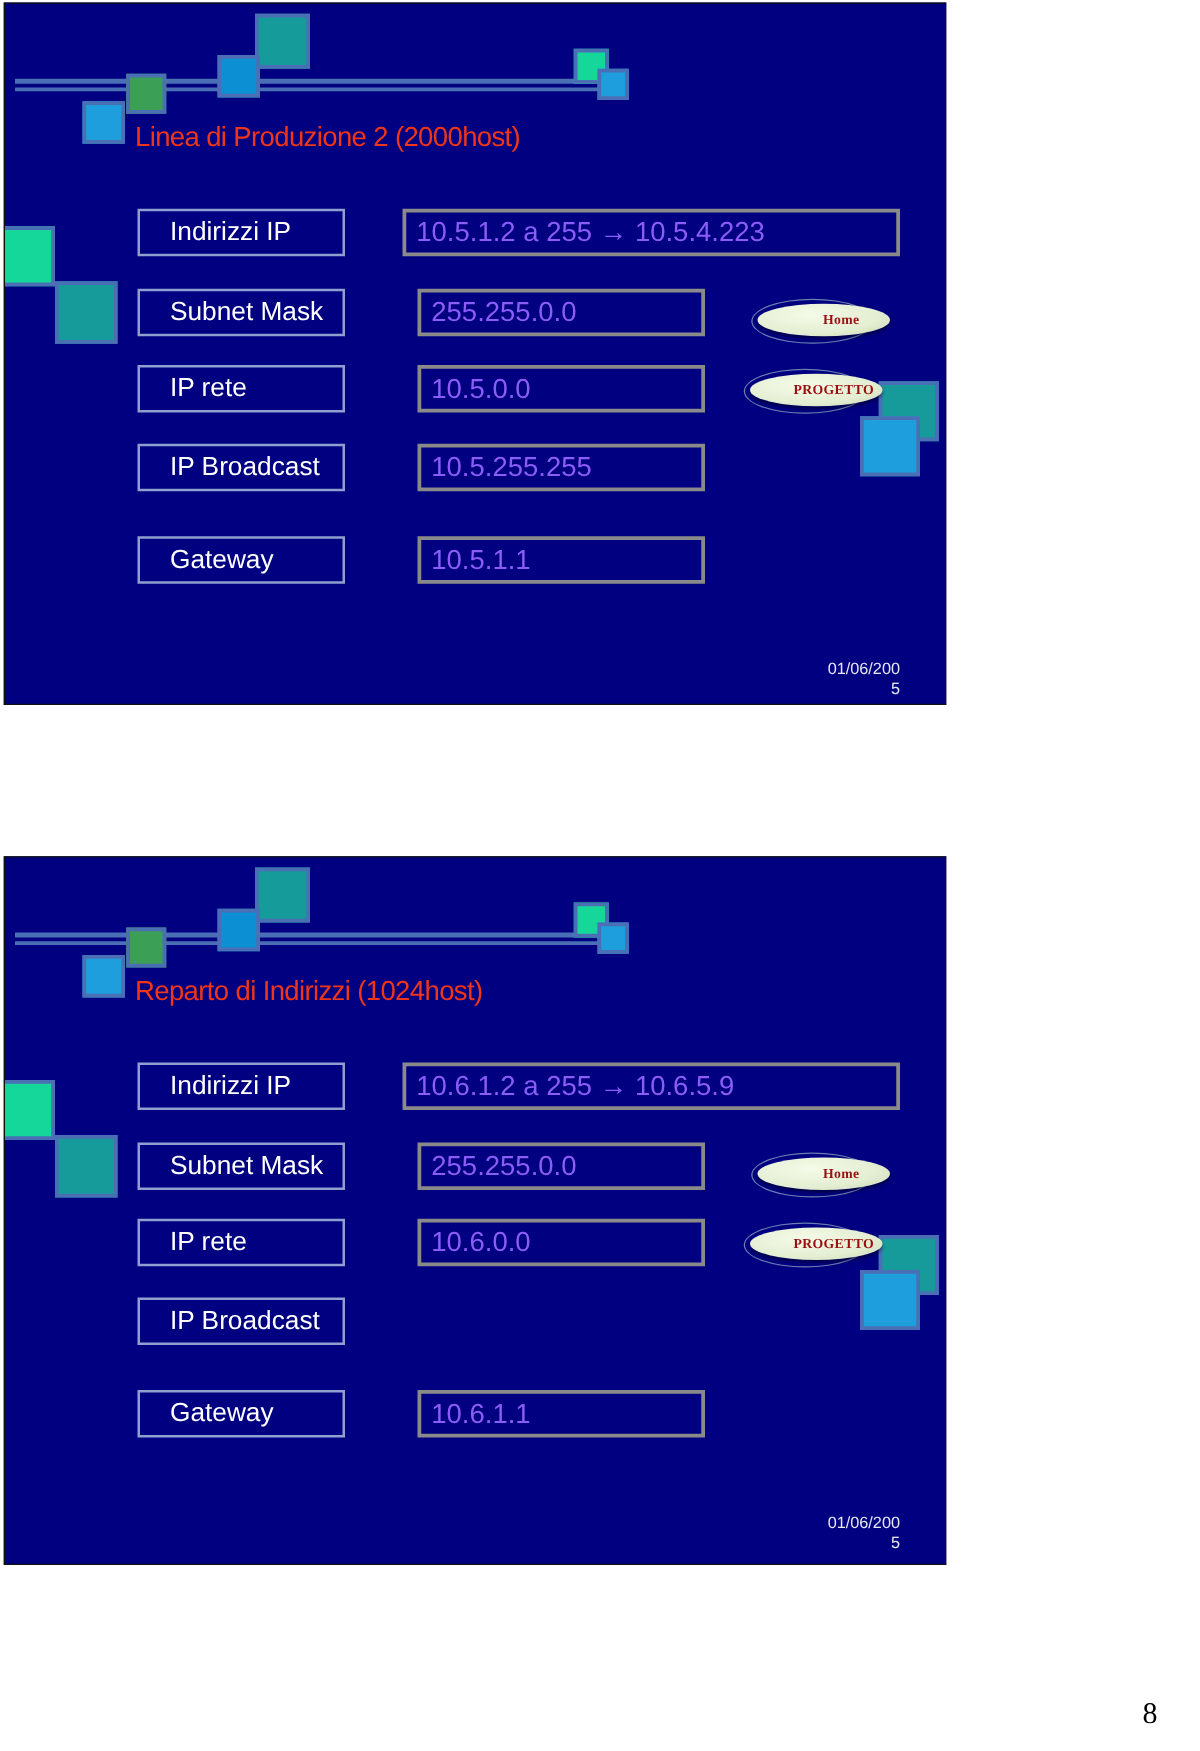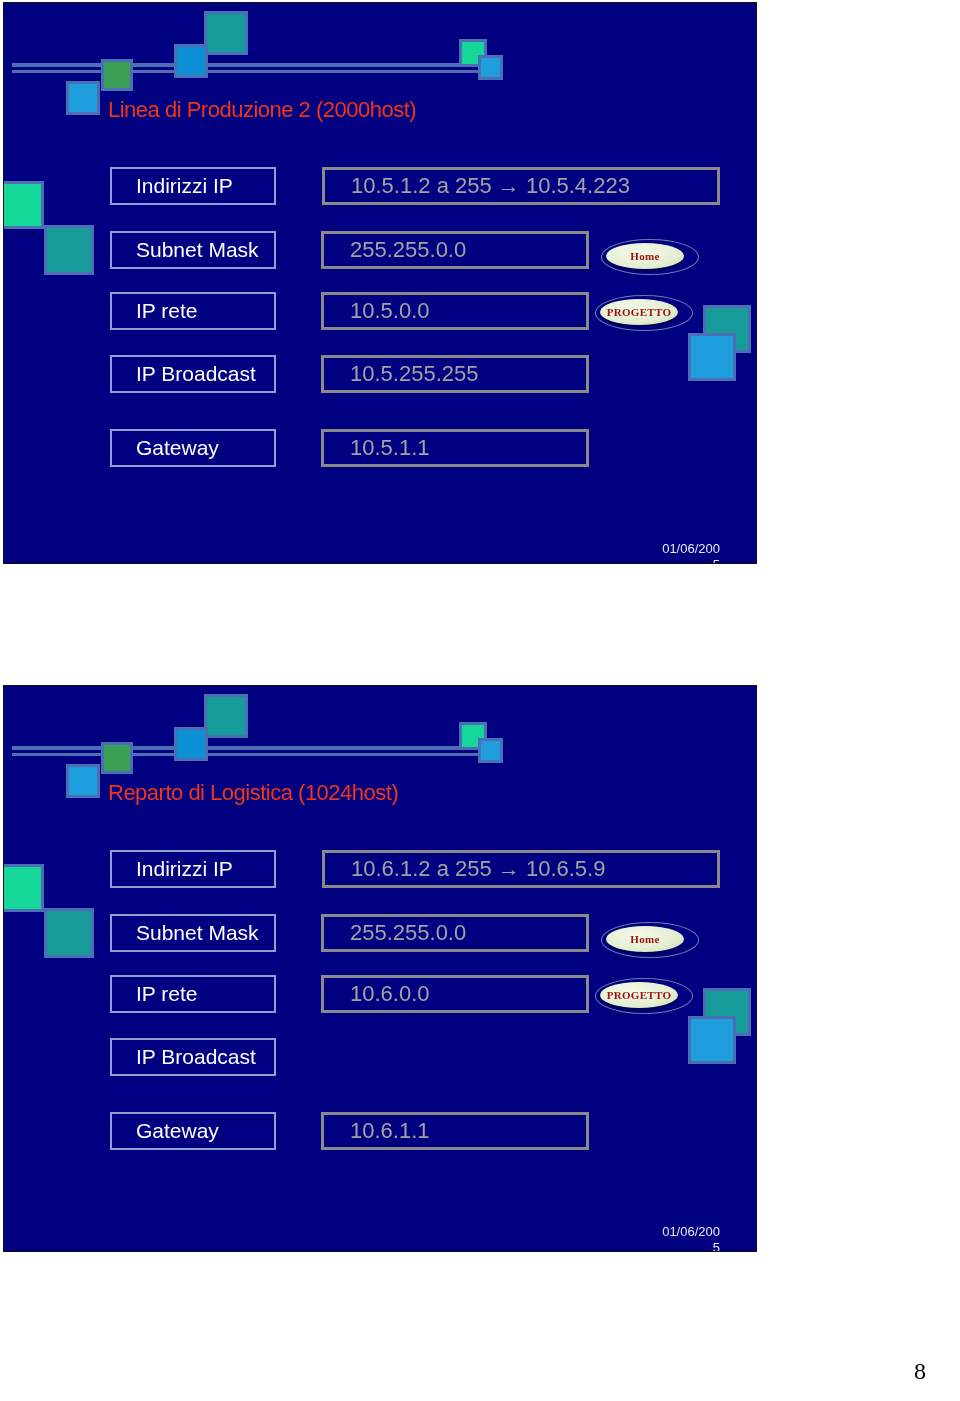--- a/index.html
+++ b/index.html
@@ -98,65 +98,65 @@
     padding-left: 24px;
     white-space: nowrap;
     overflow: hidden;
   }
   .value-box {
     position: absolute;
     height: 38px;
     box-sizing: border-box;
     border: 3px solid #8a8a8a;
     background: transparent;
-    color: #a3a3a3;
+    color: #8b5cf6;
     font-size: 22px;
     line-height: 32px;
-    padding-left: 26px;
+    padding-left: 8px;
     white-space: nowrap;
     overflow: hidden;
   }
   .value-box.wide  { left: 318px; width: 398px; }
-  .value-box.narrow{ left: 317px; width: 268px; }
+  .value-box.narrow{ left: 330px; width: 230px; }
 
   
   .nav-btn {
     position: absolute;
     width: 78px;
     height: 26px;
     border-radius: 50%;
     background: radial-gradient(ellipse at 40% 35%, #f4fbe8 0%, #e4eed2 60%, #c9d6b4 100%);
     color: #9a1010;
     font-family: "Liberation Serif", serif;
     font-weight: bold;
     font-size: 11px;
     letter-spacing: 0.3px;
     text-align: center;
     line-height: 26px;
     box-shadow: 0 2px 3px rgba(0,0,0,0.45);
+    padding-left: 28px;
   }
   .nav-btn-halo {
     position: absolute;
     width: 96px;
     height: 34px;
     border-radius: 50%;
     border: 1px solid #6a7fae;
     pointer-events: none;
   }
 
   
   .footer-date {
     position: absolute;
     right: 36px;
     width: 84px;
     color: #e8e8f4;
     font-size: 13px;
     line-height: 16px;
     text-align: right;
-    margin-top: 14px;
   }
 
   
   .page-number {
     position: absolute;
     left: 914px;
     top: 1358px;
     color: #000000;
     font-family: "Liberation Serif", serif;
     font-size: 24px;
@@ -225,21 +225,21 @@
     <div class="deco-sq sq-b"></div>
     <div class="deco-sq sq-c"></div>
     <div class="deco-sq sq-d"></div>
     <div class="deco-sq sq-e"></div>
     <div class="deco-sq sq-f"></div>
     <div class="deco-sq sq-g"></div>
     <div class="deco-sq sq-h"></div>
     <div class="deco-sq sq-i"></div>
     <div class="deco-sq sq-j"></div>
 
-    <div class="slide-title">Reparto di Logistica (1024host)</div>
+    <div class="slide-title">Reparto di Indirizzi (1024host)</div>
 
     <div class="row" style="top:164px;">
       <div class="label-box">Indirizzi IP</div>
       <div class="value-box wide">10.6.1.2 a 255  →  10.6.5.9</div>
     </div>
     <div class="row" style="top:228px;">
       <div class="label-box">Subnet Mask</div>
       <div class="value-box narrow">255.255.0.0</div>
     </div>
     <div class="row" style="top:289px;">

